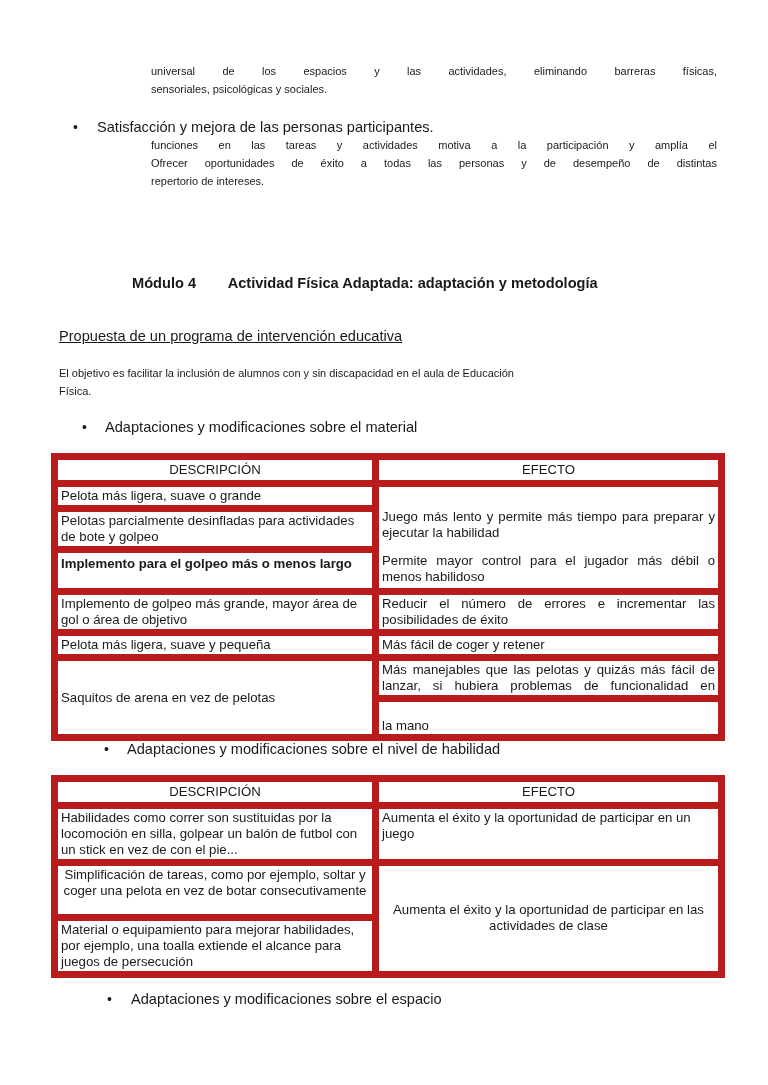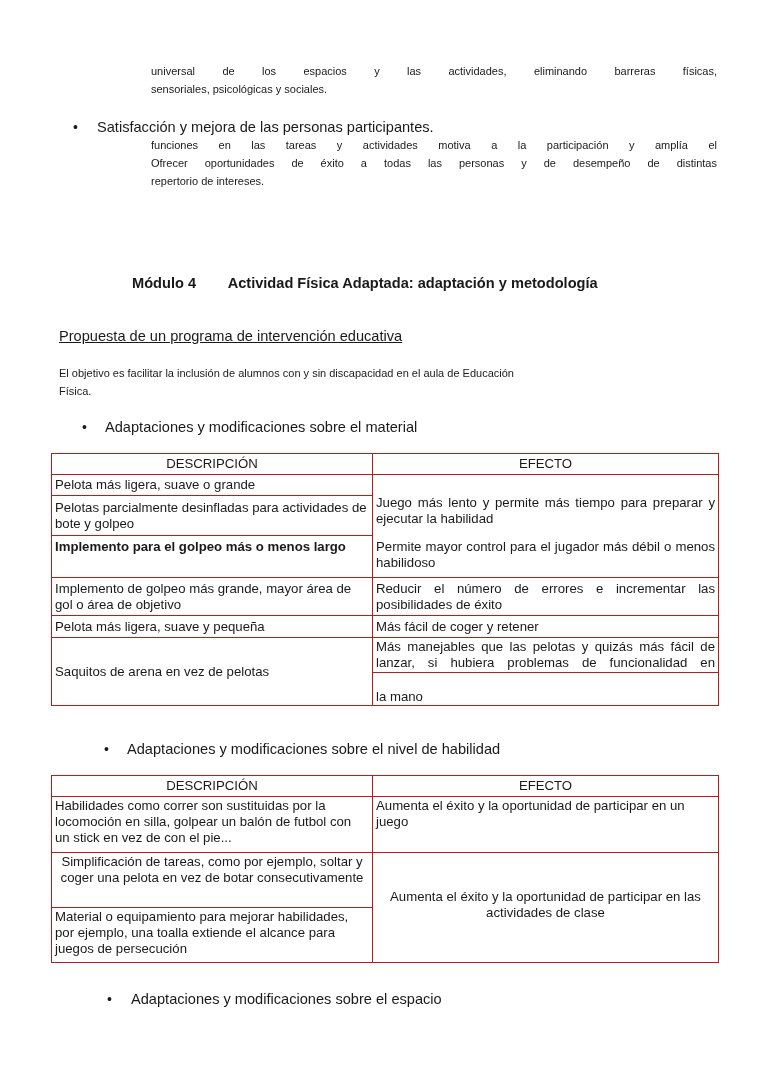--- a/index.html
+++ b/index.html
@@ -5,21 +5,21 @@
   html, body { margin:0; padding:0; background:#ffffff; }
   body { width:768px; height:1085px; position:relative; overflow:hidden;
          font-family:"Liberation Sans", sans-serif; color:#1a1a1a; }
   .abs { position:absolute; }
   .para { font-size:11px; line-height:18px; text-align:justify; }
   .bullet { position:absolute; font-size:14.6px; line-height:18px; }
   .bullet .dot { position:absolute; left:0; top:0; font-size:14px; }
   .heading { font-size:14.6px; font-weight:bold; line-height:18px; }
   .subhead { font-size:14.6px; text-decoration:underline; line-height:18px; }
   table.grid { position:absolute; border-collapse:collapse; font-size:13.2px; line-height:16px; table-layout:fixed; }
-  table.grid td { border:1px solid #b91c1c; padding:1px 3px; vertical-align:middle; }
+  table.grid td { border:7px solid #b91c1c; padding:1px 3px; vertical-align:middle; }
   table.grid td.hd { text-align:center; padding:2px 3px; }
   table.grid td.just { text-align:justify; }
   table.grid td.top { vertical-align:top; }
   .footer { font-size:10.5px; line-height:12px; }
   .pagenum { font-size:12.5px; }
 </style>
 </head>
 <body>
 
 <div class="abs para" style="left:151px; top:62px; width:566px;">

